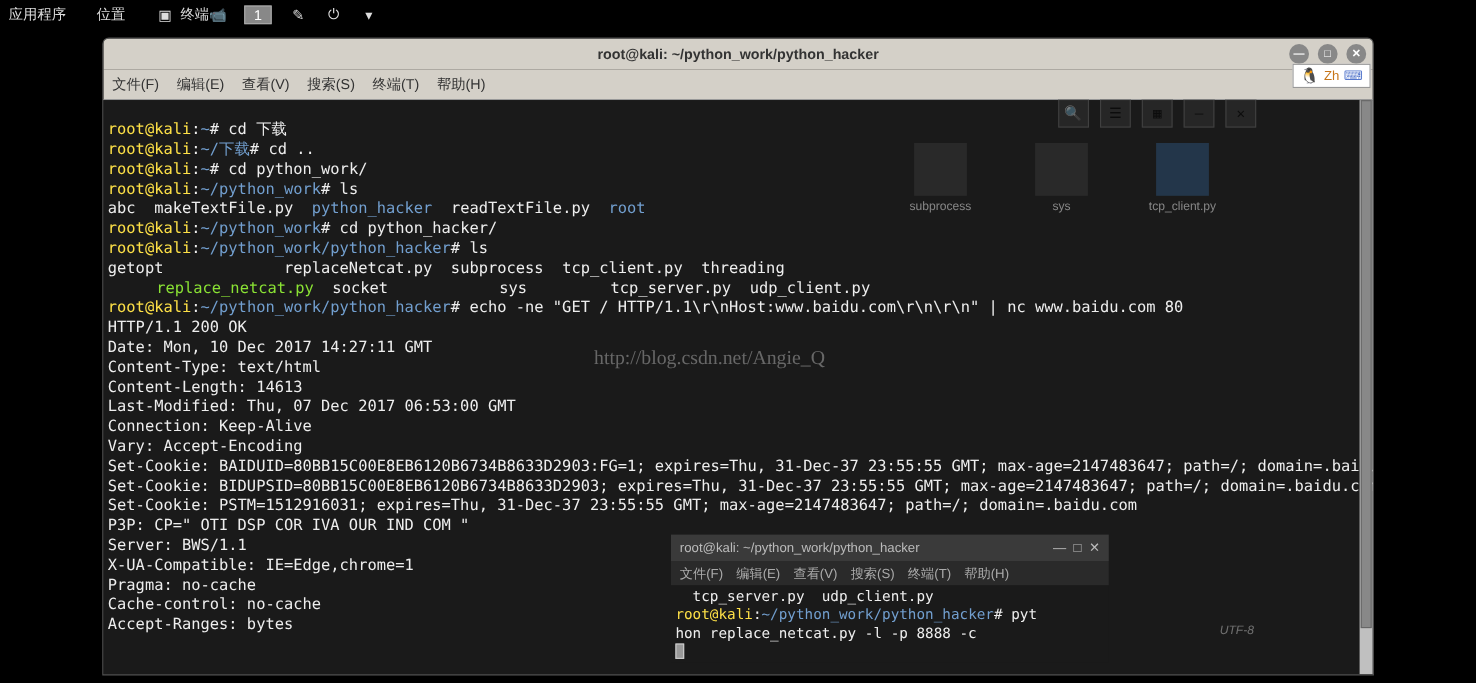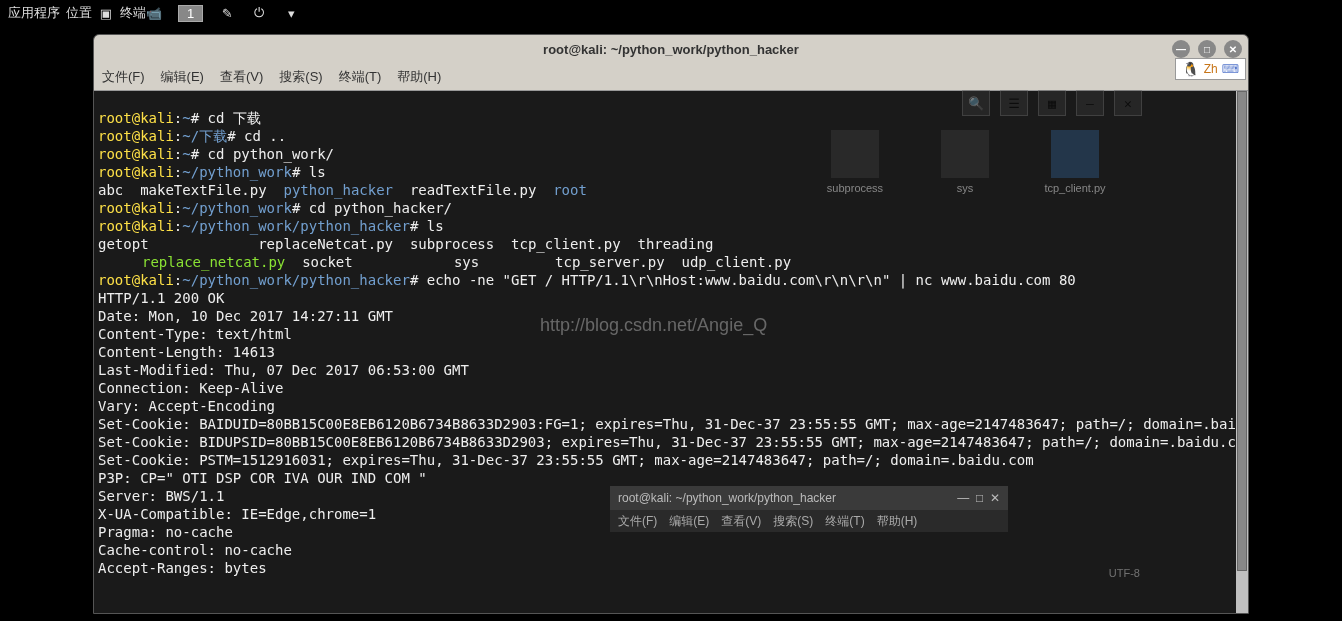--- a/index.html
+++ b/index.html
@@ -17,21 +17,21 @@
     .top-bar {
       height: 26px;
       background: #000;
       color: #ddd;
       display: flex;
       align-items: center;
       padding: 0 8px;
       font-family: sans-serif;
       font-size: 13px;
     }
-    .top-bar-left { display: flex; align-items: center; gap: 6px; }
+    .top-bar-left { display: flex; align-items: center; gap: 28px; }
     .top-bar-center { flex: 1; text-align: center; }
     .top-bar-right { display: flex; align-items: center; gap: 16px; }
     .terminal-launcher { display: flex; align-items: center; gap: 6px; }
     .workspace-indicator { 
       border: 1px solid #aaa; 
       padding: 0 8px; 
       background: #888; 
       color: #fff;
     }
     .top-icon { width: 16px; height: 16px; display: inline-flex; align-items: center; justify-content: center; }
@@ -166,21 +166,21 @@
       margin-bottom: 4px;
     }
     .file-icon-py { background: #2a4a6a; }
     
     
     .watermark {
       position: absolute;
       top: 315px;
       left: 540px;
       color: #888;
-      font-family: Liberation Sans, sans-serif;
+      font-family: Liberation Serif, serif;
       font-size: 18px;
       opacity: 0.7;
       z-index: 5;
     }
     
     
     .ime-indicator {
       position: absolute;
       top: 58px;
       right: 96px;
@@ -257,20 +257,21 @@
     .status-bar {
       position: absolute;
       bottom: 42px;
       right: 202px;
       display: flex;
       gap: 14px;
       font-family: sans-serif;
       font-size: 11px;
       color: #aaa;
       opacity: 0.6;
+      font-style: italic;
     }
   </style>
 </head>
 <body>
 
 <div class="top-bar">
   <div class="top-bar-left">
     <span>应用程序</span>
     <span>位置</span>
     <span class="terminal-launcher">
@@ -411,17 +412,21 @@
     </span>
   </div>
   <div class="sec-menu">
     <span>文件(F)</span>
     <span>编辑(E)</span>
     <span>查看(V)</span>
     <span>搜索(S)</span>
     <span>终端(T)</span>
     <span>帮助(H)</span>
   </div>
+  <div class="sec-content"><span class="white">  tcp_server.py  udp_client.py</span>
+<span class="red">root@kali</span><span class="white">:</span><span class="blue">~/python_work/python_hacker</span><span class="white"># </span><span class="white">pyt</span>
+<span class="white">hon replace_netcat.py -l -p 8888 -c</span>
+<span class="cursor-block"></span></div>
 </div>
 
 <div class="status-bar">
   <span>UTF-8</span>
 </div>
 
 </body></html>

